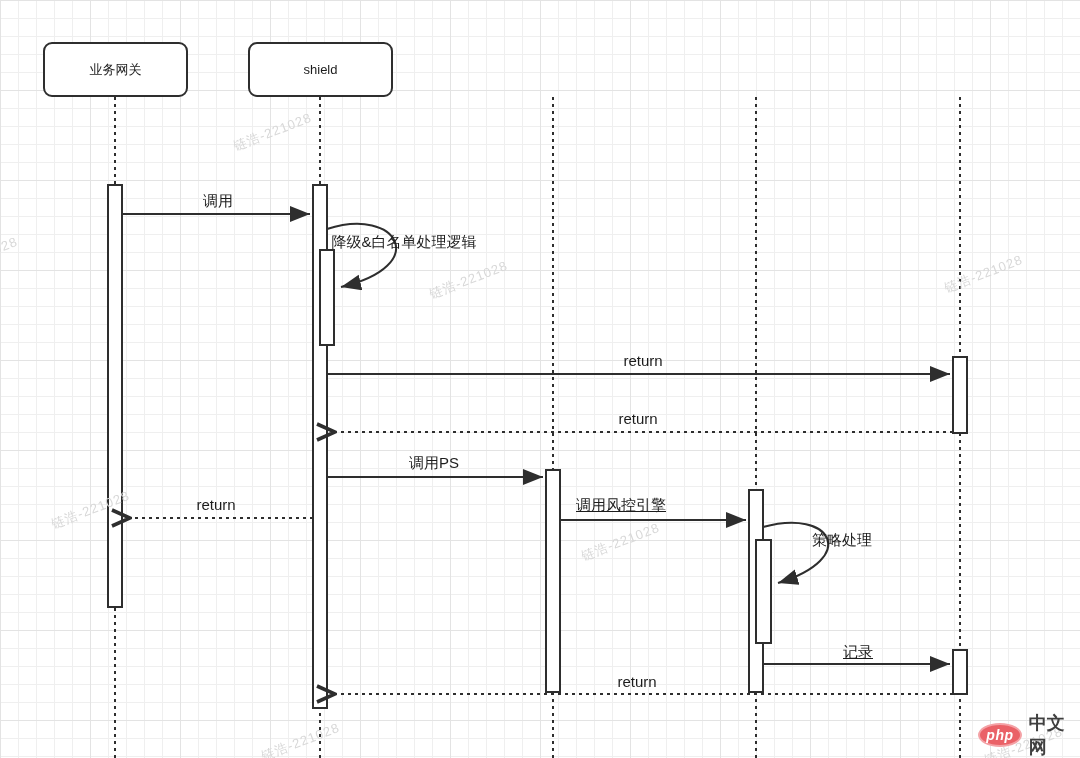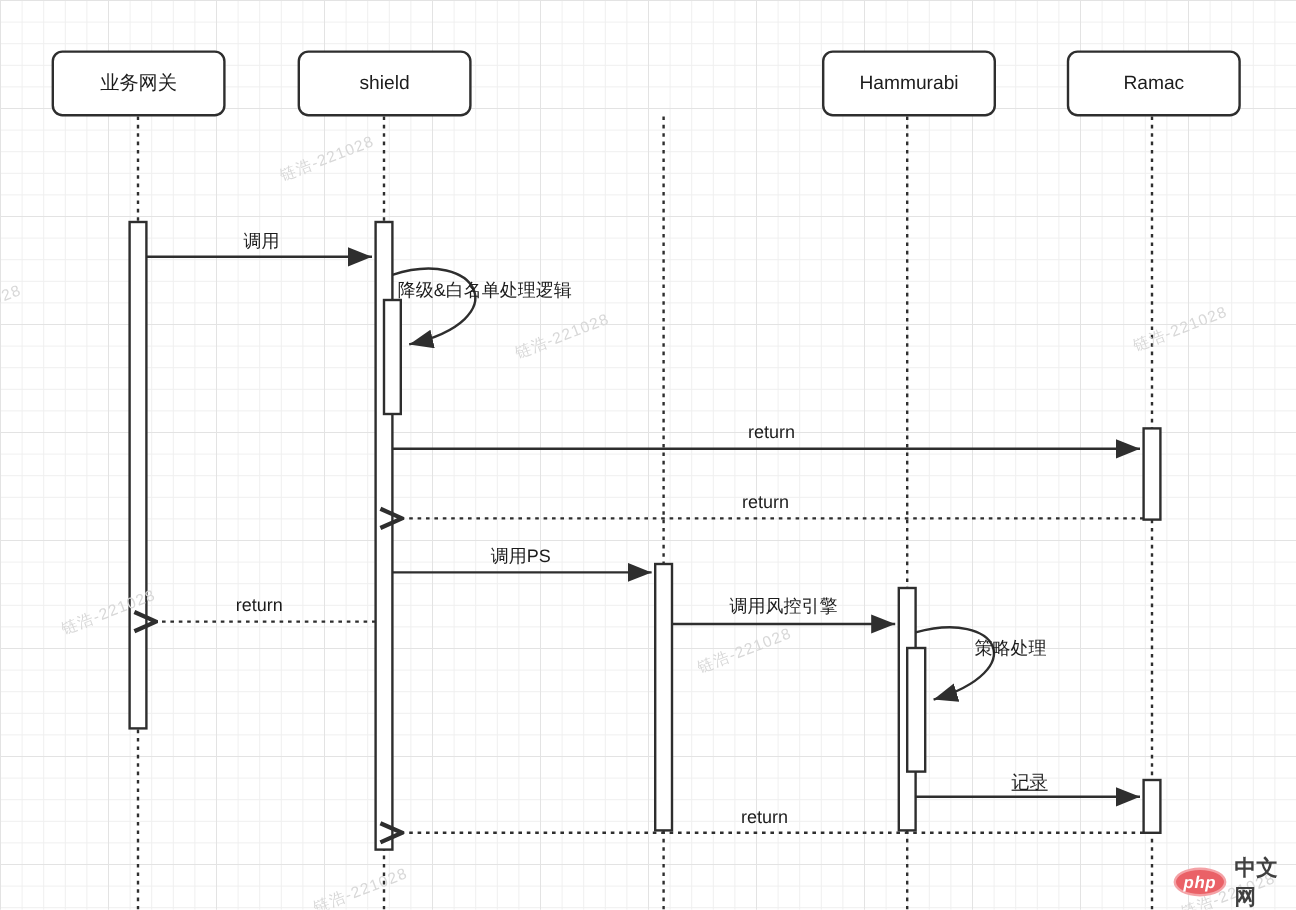--- a/index.html
+++ b/index.html
@@ -18,21 +18,21 @@
   }
   svg{position:absolute;left:0;top:0;}
   .participant{
     position:absolute;
     top:42px;height:55px;width:145px;
     background:#ffffff;
     border:2.5px solid #2e2e2e;
     border-radius:9px;
     box-sizing:border-box;
     display:flex;align-items:center;justify-content:center;
-    font-size:16px;color:#1c1c1c;
+    font-size:13px;color:#1c1c1c;
     z-index:3;
   }
   .msg-label{
     position:absolute;
     transform:translateX(-50%);
     font-size:15px;color:#1c1c1c;
     white-space:nowrap;
     z-index:4;
   }
   .watermark{
@@ -125,34 +125,28 @@
       <line x1="953" y1="694" x2="331" y2="694" marker-end="url(#ao)"></line>
     </g>
   </svg>
 
   <div class="participant" style="left:43px;">
       <span>业务网关</span>
     </div>
   <div class="participant" style="left:248px;">
       <span>shield</span>
     </div>
-  <div class="participant" style="left:685px;">
-      <span>Hammurabi</span>
-    </div>
-  <div class="participant" style="left:889px;">
-      <span>Ramac</span>
-    </div>
 
   <span class="msg-label" style="left:218px;top:192px;">调用</span>
   <span class="msg-label" style="left:404px;top:233px;">降级&amp;白名单处理逻辑</span>
   <span class="msg-label" style="left:643px;top:352px;">return</span>
   <span class="msg-label" style="left:638px;top:410px;">return</span>
   <span class="msg-label" style="left:434px;top:454px;">调用PS</span>
   <span class="msg-label" style="left:216px;top:496px;">return</span>
-  <span class="msg-label" style="left:653px;top:496px;">调用风控引擎</span>
+  <span class="msg-label" style="left:621px;top:496px;text-decoration:underline;">调用风控引擎</span>
   <span class="msg-label" style="left:842px;top:531px;">策略处理</span>
   <span class="msg-label" style="left:858px;top:643px;text-decoration:underline;">记录</span>
   <span class="msg-label" style="left:637px;top:673px;">return</span>
 
   <div class="brand" style="left:978px;top:711px;">
     <div class="brand-ellipse">
         <span>php</span>
       </div>
     <div class="brand-site">中文网</div>
   </div>

